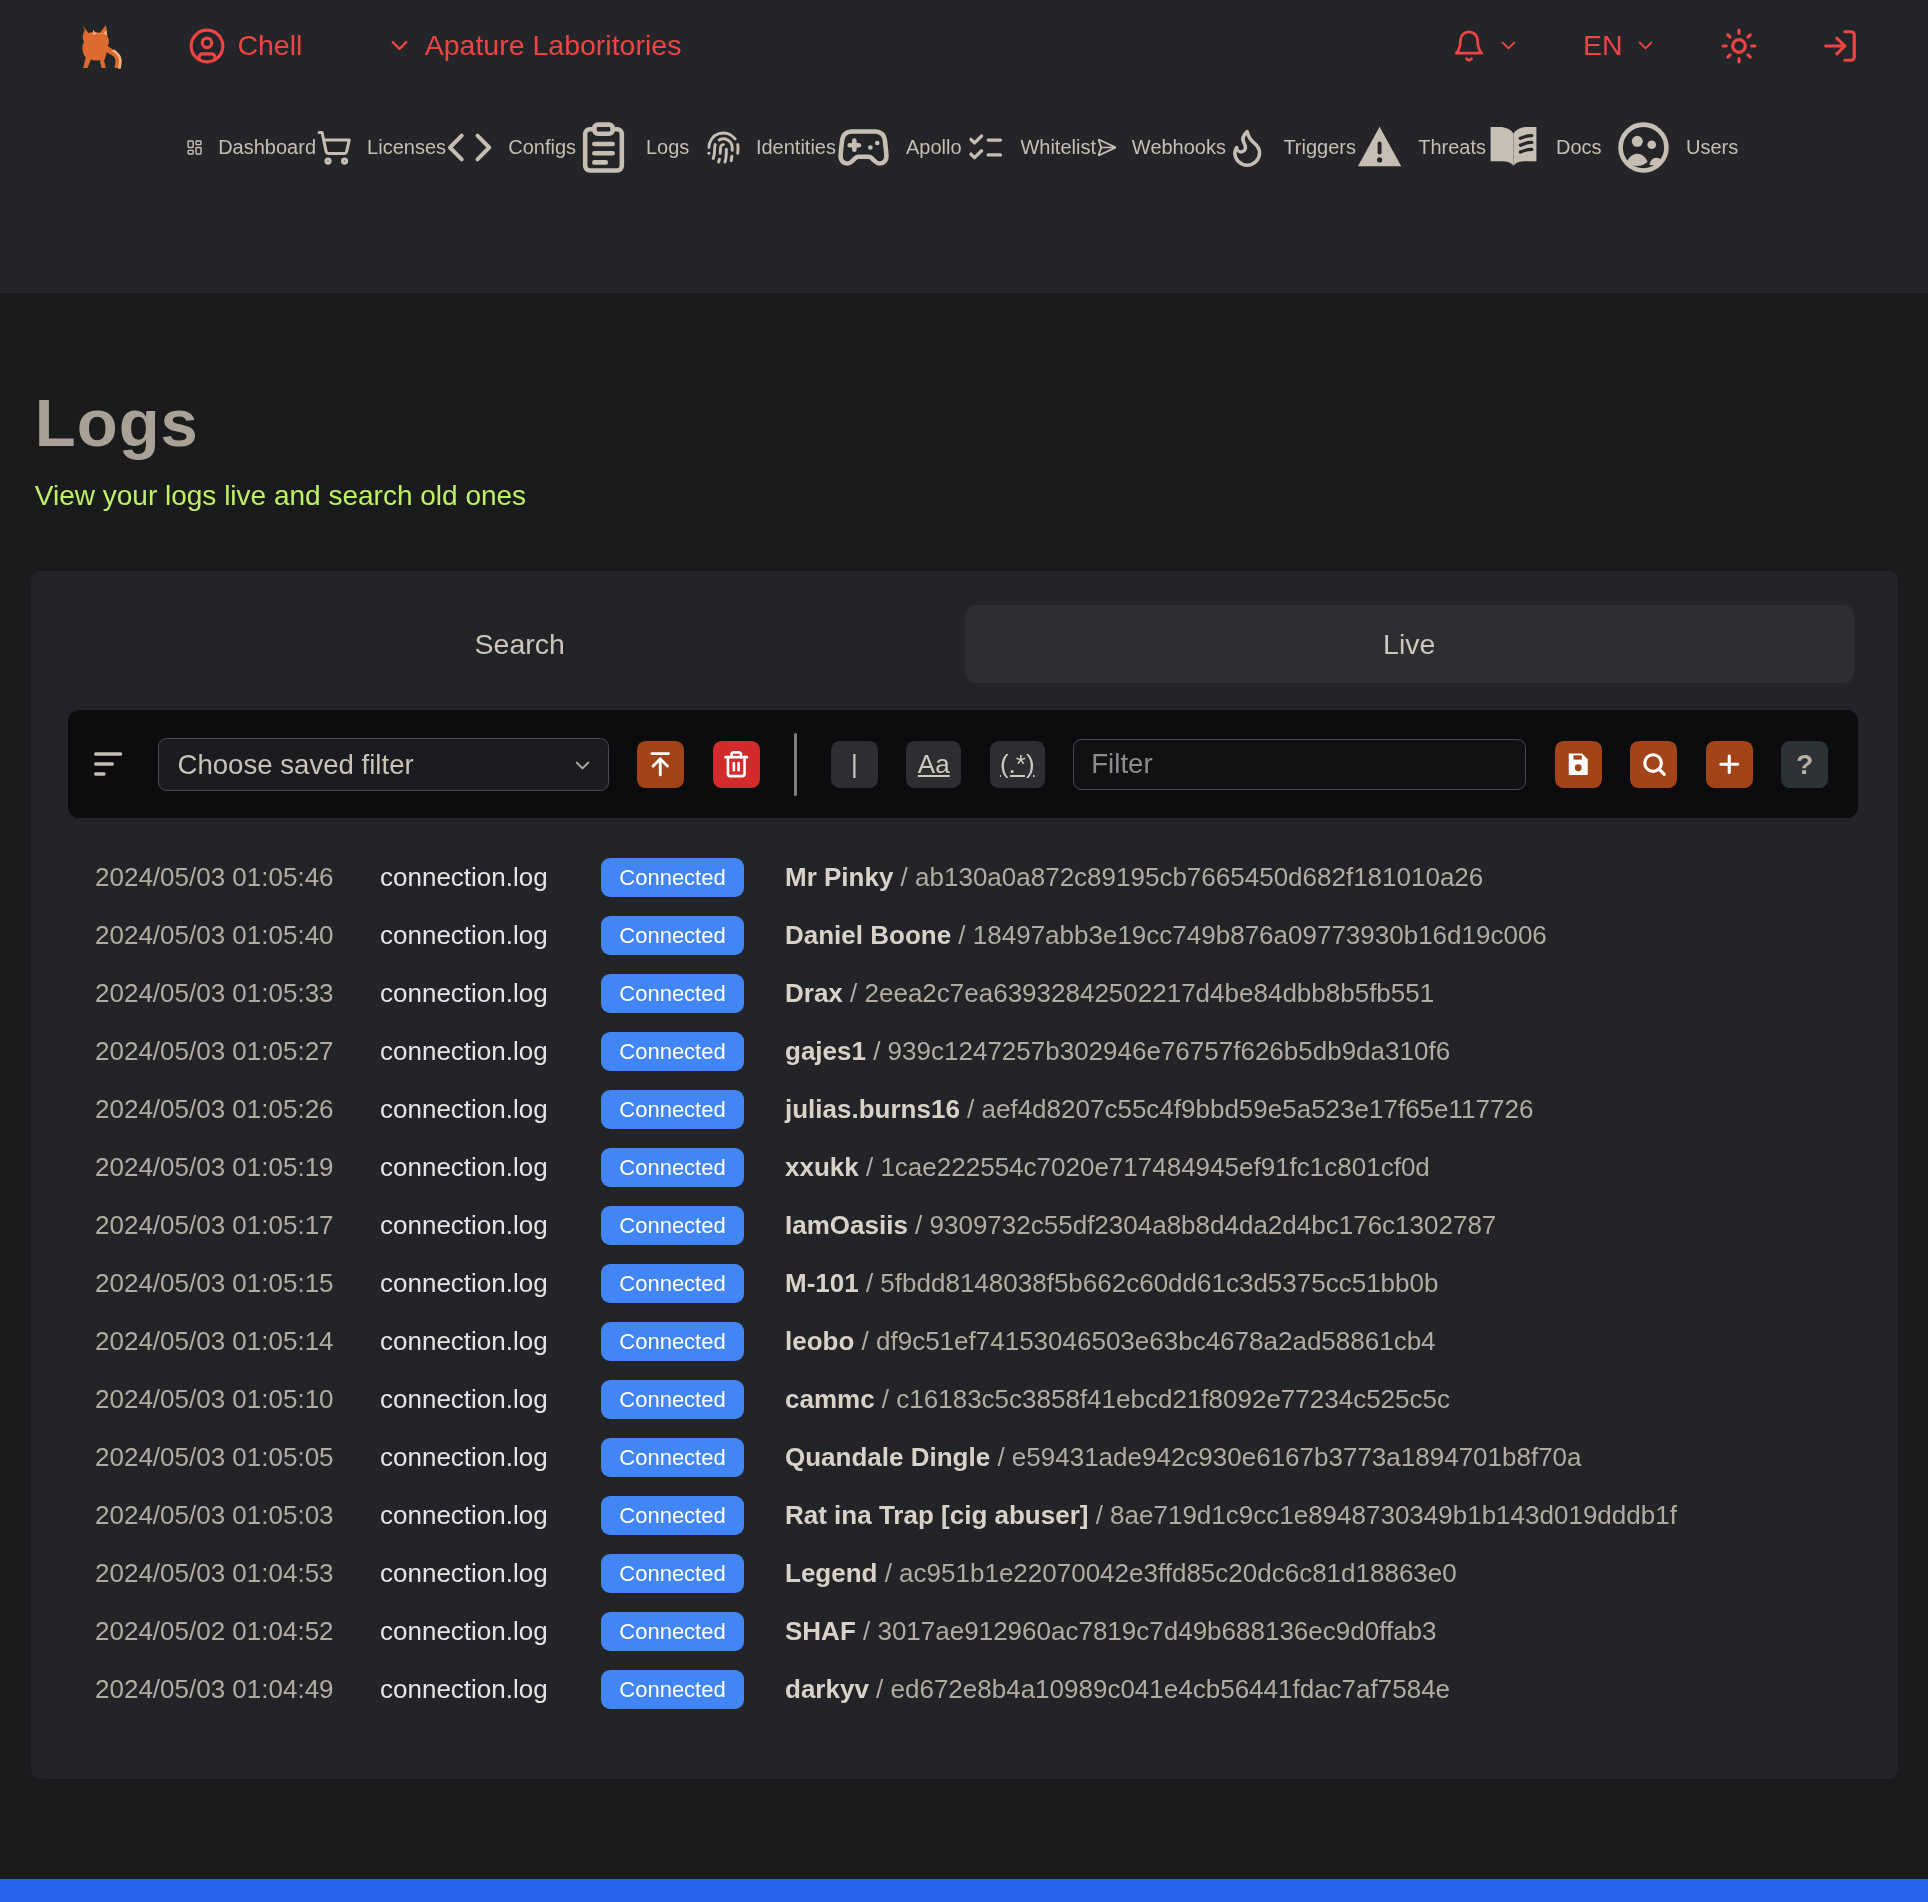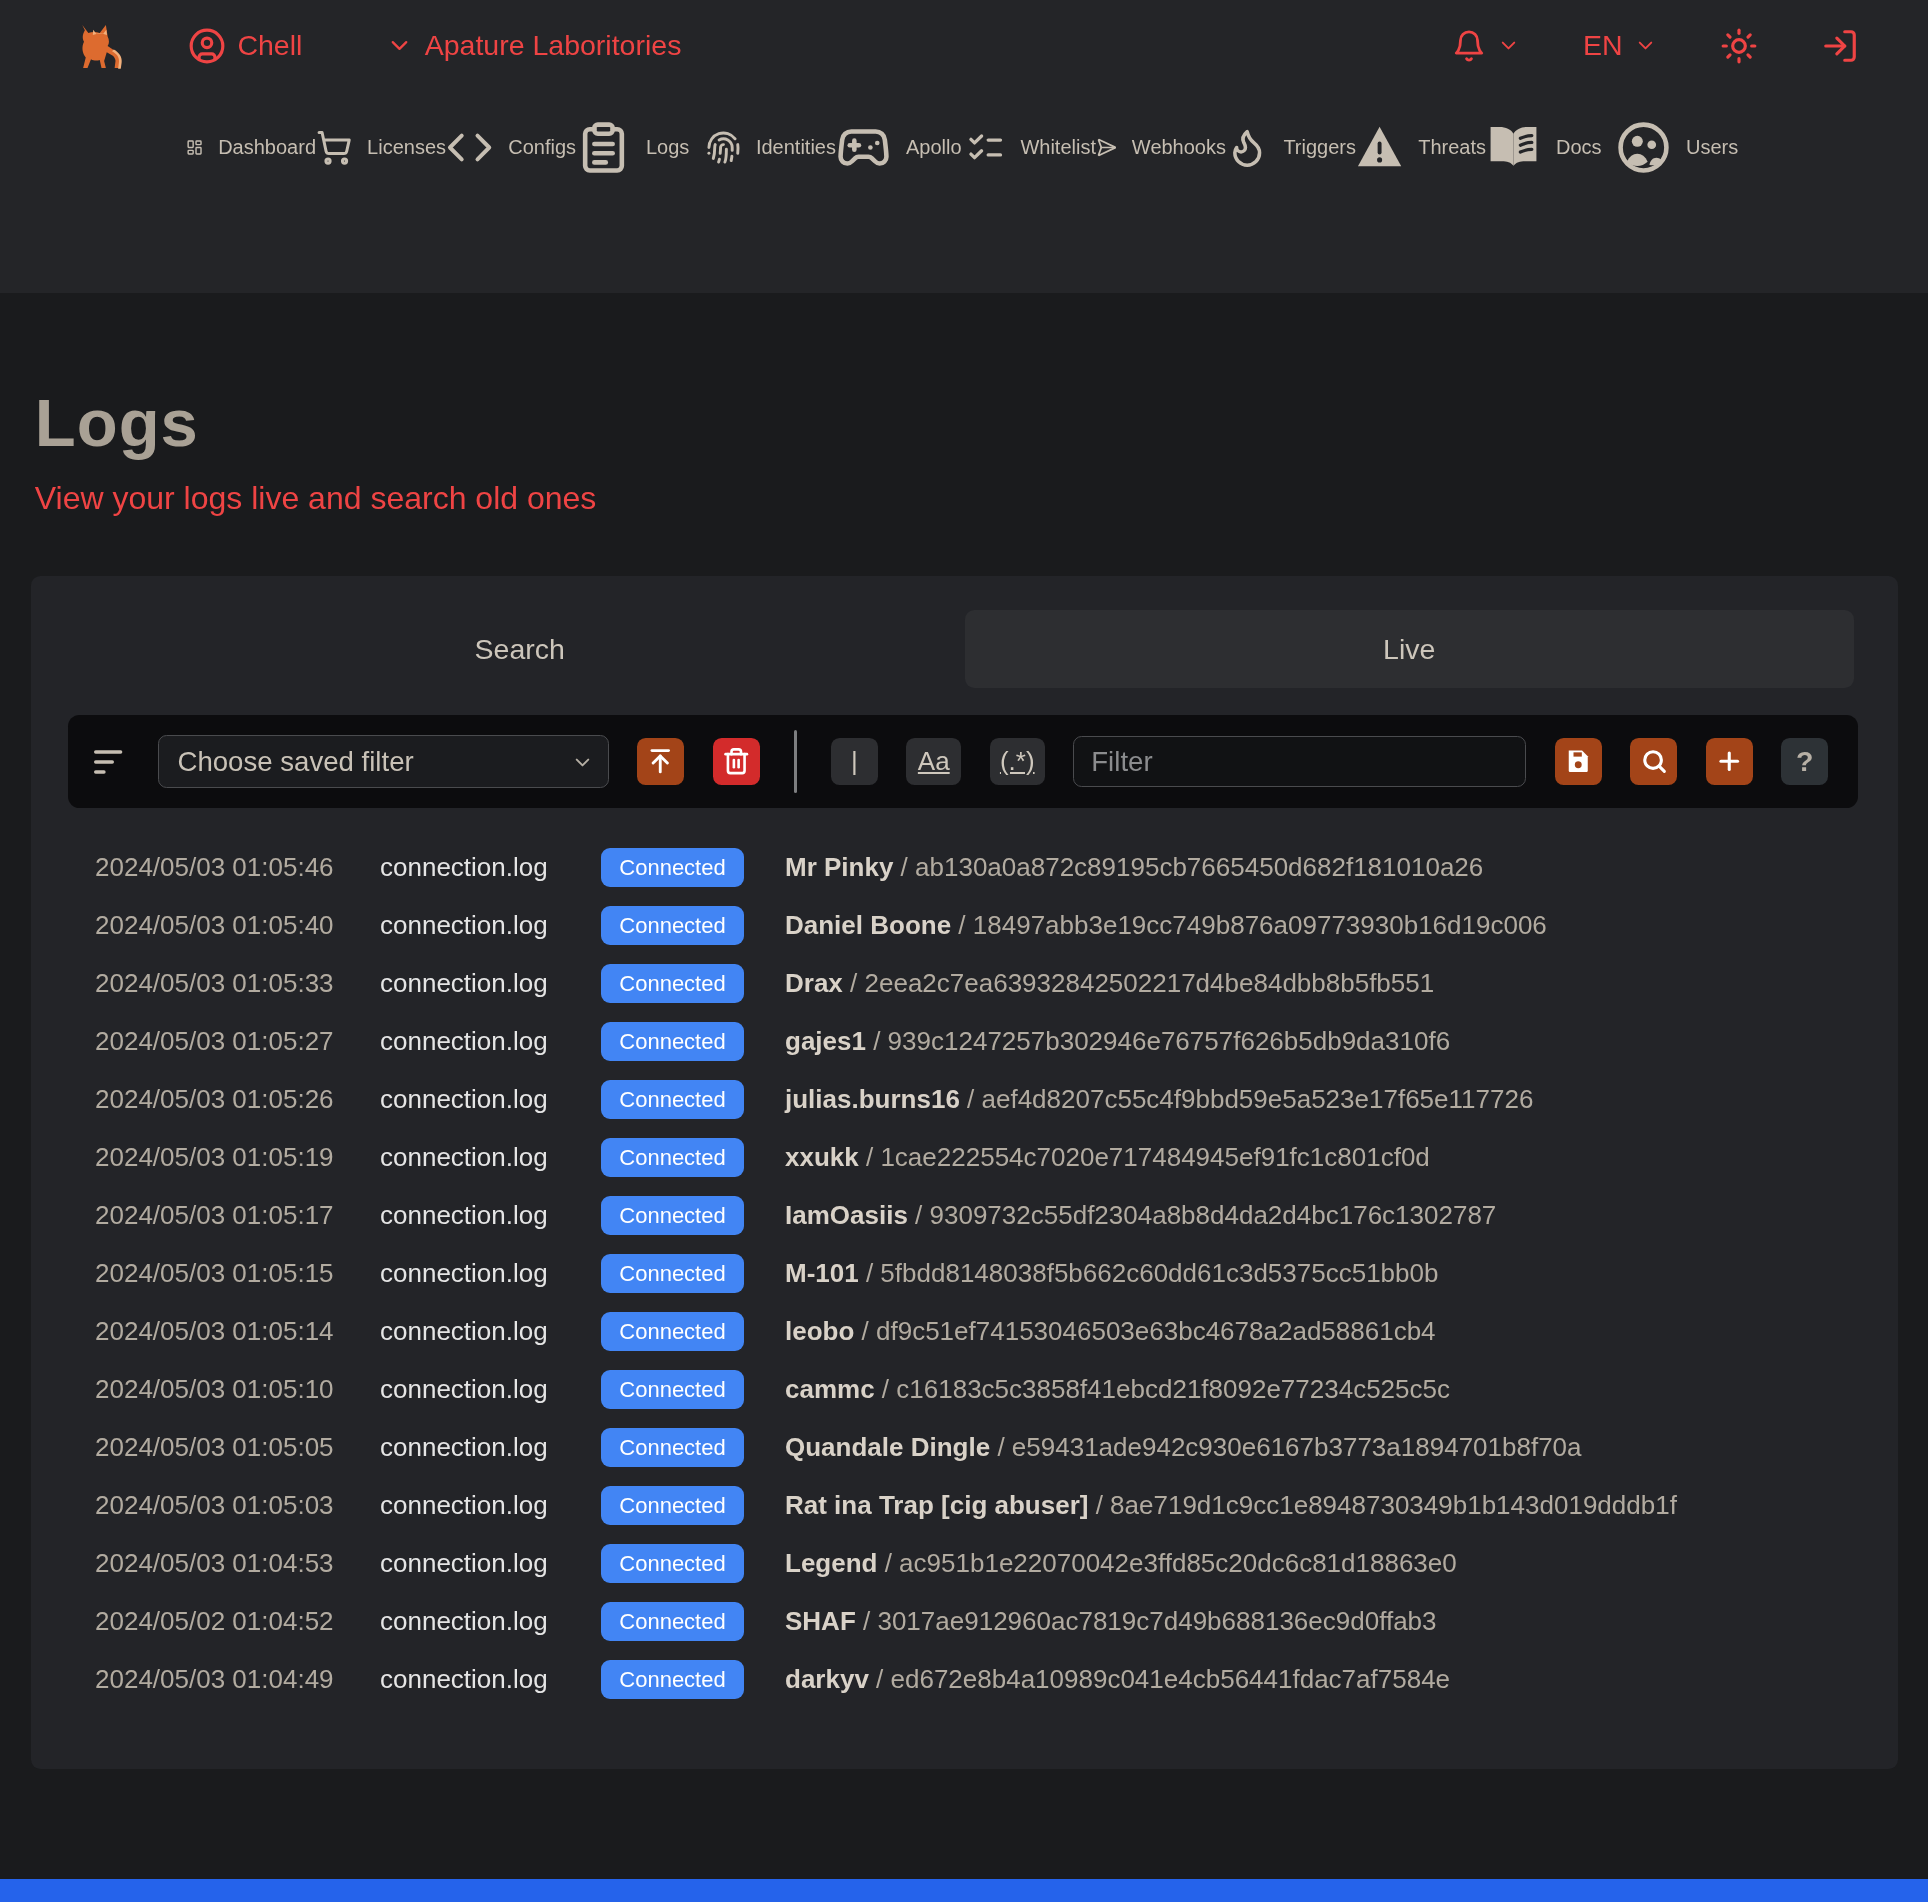--- a/index.html
+++ b/index.html
@@ -14,27 +14,27 @@
   .hdr-right{margin-left:auto;display:flex;align-items:center;gap:63px;}
   .ic{fill:none;stroke:currentColor;stroke-width:2;stroke-linecap:round;stroke-linejoin:round;}
   .ic-28{width:27px;height:27px;} .ic-36{width:34px;height:34px;} .ic-40{width:38px;height:38px;}
   .chev-sm{width:23px;height:23px;}
   .nav{display:flex;padding:28.5px 0 0 186px;}
   .nav-item{width:130px;display:flex;flex-direction:row;align-items:center;gap:15px;cursor:pointer;}
   .nav-ic{width:55px;height:55px;}
   .nav-label{font-size:20px;color:#c6beb2;}
   main{padding:0 31px;}
   h1{margin:0;padding:91px 0 0 3.8px;font-size:67px;font-weight:800;color:#a9a195;letter-spacing:1px;}
-  .subtitle{margin:19px 0 0 3.8px;font-size:32px;color:#ef4444;}
+  .subtitle{margin:19px 0 0 3.8px;font-size:28px;color:#bef264;}
   .panel{margin-top:59px;background:#232428;border-radius:9.5px;padding:34px 0 61px;}
   .tabs{display:flex;margin:0 44px;}
   .tab{flex:1;height:78px;border:none;background:transparent;color:#cdc6bb;font:400 28.5px "Liberation Sans",sans-serif;
     border-radius:9.5px;cursor:pointer;}
   .tab.active{background:#2d2e31;}
-  .toolbar{margin:27px 40px 0 37px;background:#0c0c0e;border-radius:11.4px;height:93px;
+  .toolbar{margin:27px 40px 0 37px;background:#0c0c0e;border-radius:11.4px;height:108px;
     display:flex;align-items:center;padding:0 21px;gap:28.5px;}
   .sort-ic{width:40px;height:40px;color:#c6beb2;flex:none;}
   .sel-wrap{position:relative;flex:none;}
   .sel{appearance:none;-webkit-appearance:none;width:451px;height:53px;background:#1b1c1f;color:#c9c2b7;
     border:1.9px solid #4a4b4e;border-radius:8.6px;font:400 27.6px "Liberation Sans",sans-serif;padding:0 51px 0 19px;}
   .sel-chev{position:absolute;right:15px;top:16px;width:23px;height:23px;color:#b5aea3;pointer-events:none;}
   .sqbtn{width:47px;height:47px;border:none;border-radius:8.6px;display:flex;align-items:center;justify-content:center;
     color:#fff;cursor:pointer;flex:none;padding:0;}
   .sqbtn svg{width:28.5px;height:28.5px;}
   .orange{background:#a34418;}

